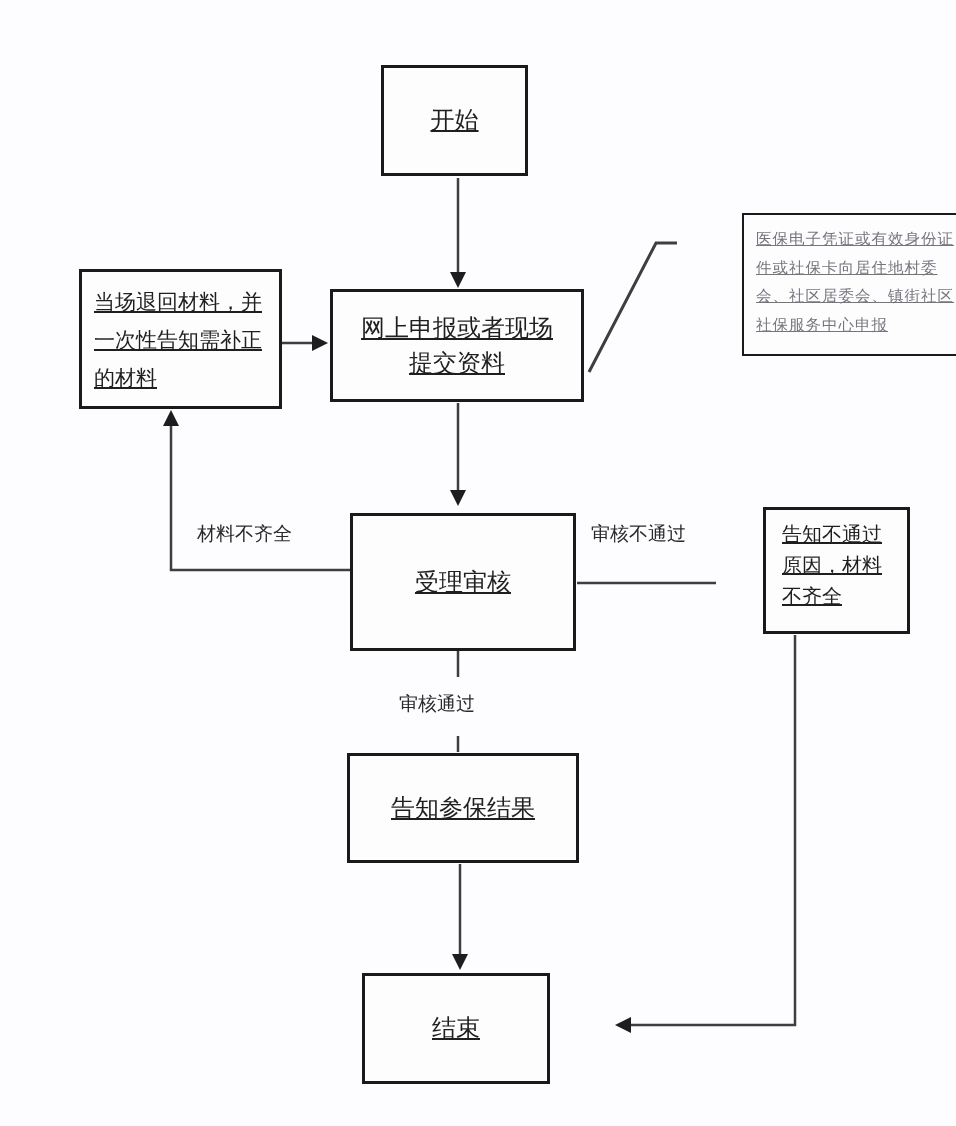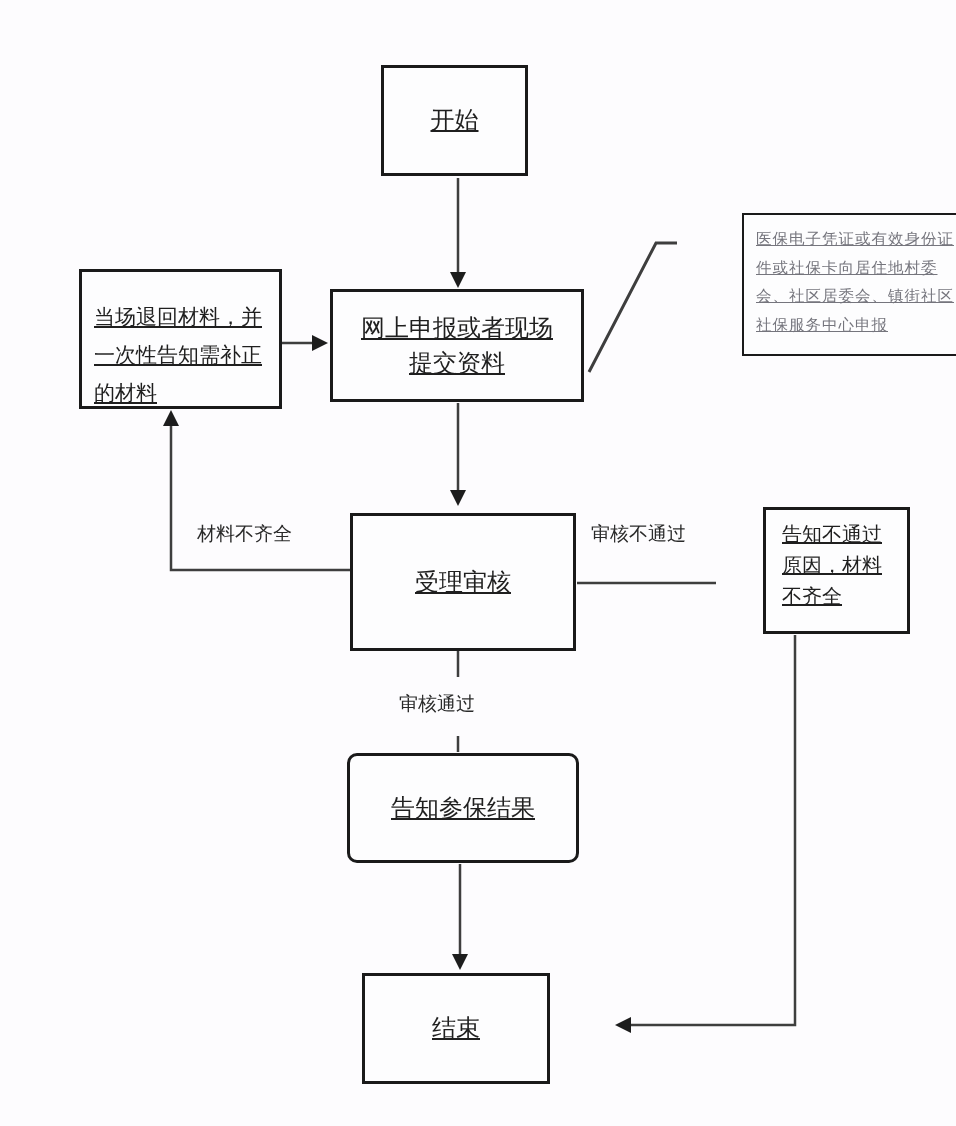--- a/index.html
+++ b/index.html
@@ -38,24 +38,24 @@
     text-decoration: underline;
   }
   .node.left-align {
     align-items: flex-start;
     justify-content: flex-start;
     text-align: left;
     margin-left: 46px;
   }
   #node-start        { left: 381px; top: 65px;  width: 147px; height: 111px; }
   #node-submit       { left: 330px; top: 289px; width: 254px; height: 113px; padding: 0 26px; }
-  #node-return       { left: 33px;  top: 269px; width: 203px; height: 140px; font-size: 21px; line-height: 1.8; padding: 26px 12px; }
+  #node-return       { left: 33px;  top: 269px; width: 203px; height: 140px; font-size: 21px; line-height: 1.8; padding: 11px 12px; }
   #node-review       { left: 350px; top: 513px; width: 226px; height: 138px; }
   #node-reject       { left: 717px; top: 507px; width: 147px; height: 127px; font-size: 20px; line-height: 1.55; padding: 9px 16px; }
-  #node-notify       { left: 347px; top: 753px; width: 232px; height: 110px; border-radius: 10px; }
+  #node-notify       { left: 347px; top: 753px; width: 232px; height: 110px; }
   #node-end          { left: 362px; top: 973px; width: 188px; height: 111px; }
   #node-annotation   {
     left: 696px; top: 213px; width: 228px; height: 143px;
     border-width: 2.5px;
     font-size: 15.5px;
     line-height: 1.85;
     letter-spacing: 1px;
     color: #75757d;
     padding: 10px 12px;
   }

